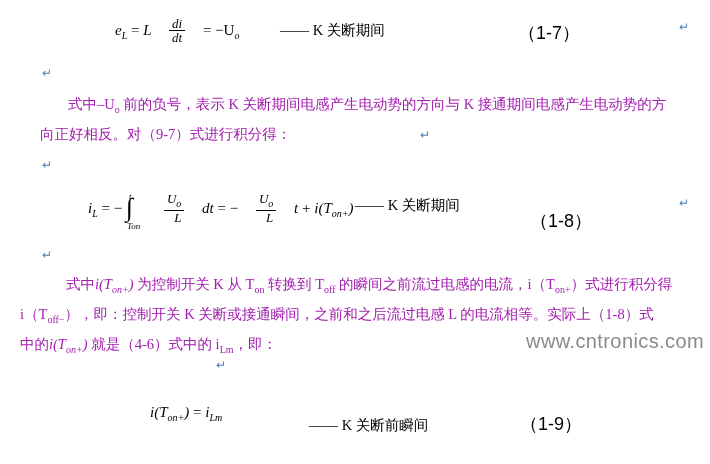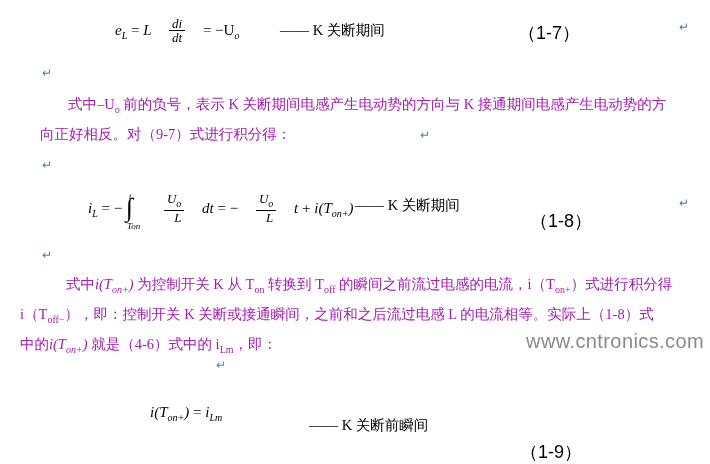--- a/index.html
+++ b/index.html
@@ -194,18 +194,18 @@
   </div>
   <div class="pilcrow" style="left:216px;top:358px;">↵</div>
 
   <div class="formula-row" style="top:404px;left:0;">
     <div class="math" style="left:150px;top:0;">
       <span class="ital">i</span><span class="ital">(T</span><span class="sub">on+</span><span class="ital">)</span>
       <span style="font-style:normal">=</span>
       <span class="ital">i</span><span class="sub">Lm</span>
     </div>
     <div class="note" style="left:285px;top:12px;margin-left:24px;">——  K 关断前瞬间</div>
-    <div class="eqnum" style="left:520px;top:8px;margin-top:28px;">（1-9）</div>
+    <div class="eqnum" style="left:520px;top:8px;">（1-9）</div>
   </div>
 
   <div class="watermark">www.cntronics.com</div>
 
 </div>
 
 </body></html>

